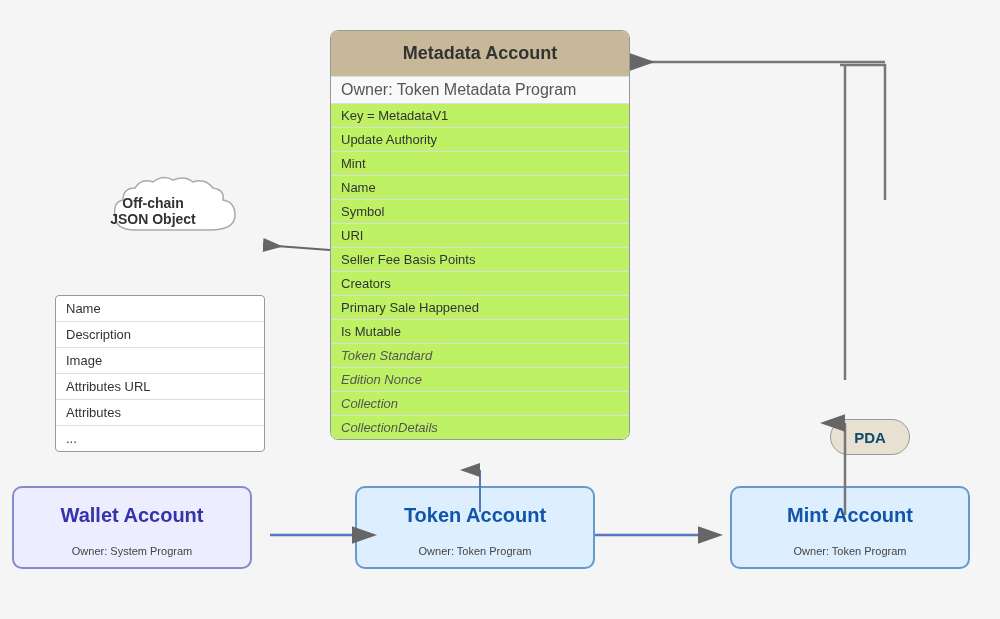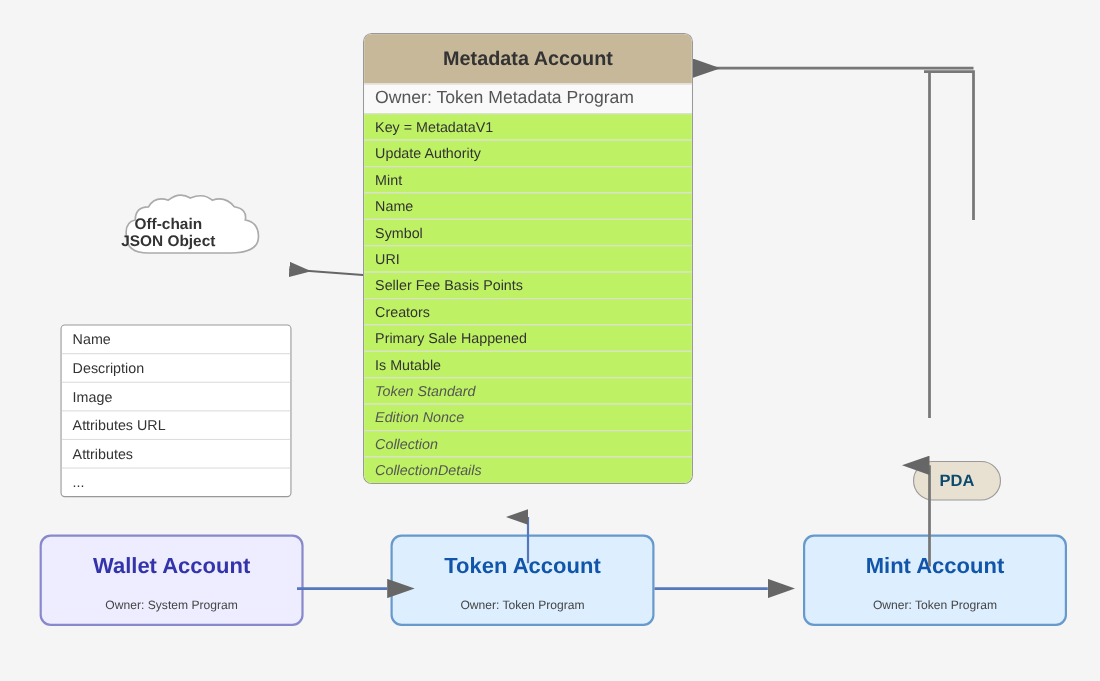--- a/index.html
+++ b/index.html
@@ -89,21 +89,21 @@
       font-size: 20px;
       font-weight: 700;
     }
     .account-owner {
       padding: 6px 10px 10px;
       font-size: 11px;
       color: #444;
     }
 
     .wallet-box {
-      left: 36px;
+      left: 12px;
       width: 240px;
       border: 2px solid #8888cc;
       background: #ededff;
     }
     .wallet-box .account-header { color: #3333aa; }
 
     .token-box {
       left: 355px;
       width: 240px;
       border: 2px solid #6699cc;

